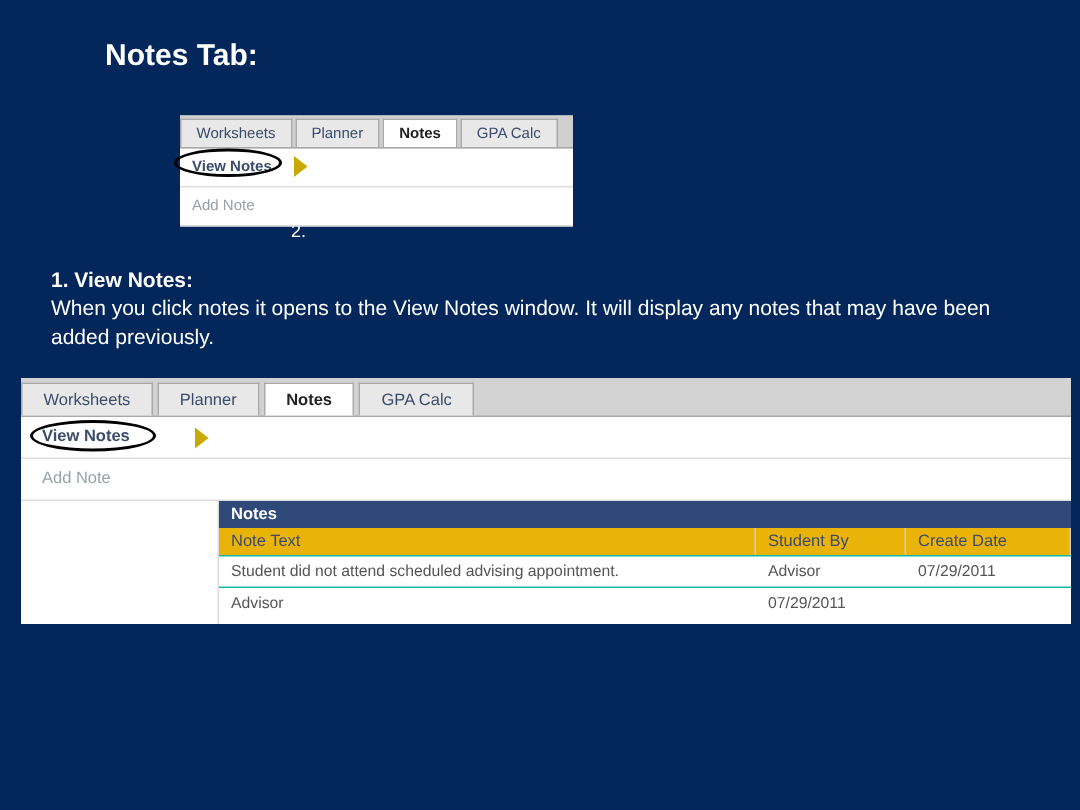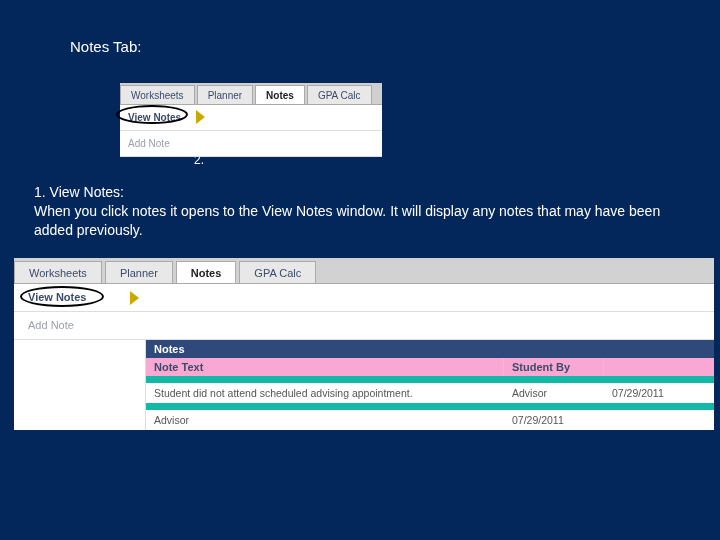--- a/index.html
+++ b/index.html
@@ -6,23 +6,22 @@
   body {
     width: 720px;
     height: 540px;
     background: #04275b;
     font-family: Verdana, Geneva, sans-serif;
     color: #fff;
     overflow: hidden;
   }
   .slide { padding: 26px 34px 0 70px; }
   .title {
-    font-size: 15px;
-    font-weight: normal;
-    margin-top: 12px;
+    font-size: 20px;
+    font-weight: bold;
   }
 
   
   .topsnip {
     margin-top: 28px;
     margin-left: 50px;
     width: 262px;
     background: #fff;
     color: #333;
   }
@@ -88,21 +87,21 @@
   }
 
   
   .para {
     margin-top: 26px;
     margin-left: -36px;
     width: 640px;
     font-size: 14px;
     line-height: 1.35;
   }
-  .para .lead { font-weight: normal; }
+  .para .lead { font-weight: bold; }
 
   
   .wideui {
     margin-top: 18px;
     margin-left: -56px;
     width: 700px;
     background: #fff;
     color: #333;
     font-size: 11px;
   }
@@ -169,30 +168,30 @@
   .barTitle {
     background: #2f4a7a;
     color:#fff;
     font-weight: bold;
     padding: 3px 8px;
     font-size: 11px;
   }
   .hdr {
     display:grid;
     grid-template-columns: 1fr 100px 110px;
-    background: #f9a8d4;
-    font-weight: bold;
+    background: #eab308;
+    font-weight: normal;
     color:#3b4b6b;
     font-size: 11px;
   }
   .hdr > div { padding: 3px 8px; border-right:1px solid #ccc; }
   .row {
     display:grid;
     grid-template-columns: 1fr 100px 110px;
-    border-top: 7px solid #14b8a6;
+    border-top: 1px solid #14b8a6;
     color:#555;
     font-size: 10.5px;
   }
   .row > div { padding: 4px 8px; }
 </style>
 </head>
 <body>
 
 <div class="slide">
 
@@ -241,20 +240,21 @@
       <div class="sl">Add Note</div>
     </div>
 
     <div class="notesarea">
       <div class="gutter"></div>
       <div class="tbl">
         <div class="barTitle">Notes</div>
         <div class="hdr">
           <div>Note Text</div>
           <div>Student By</div>
+          <div>Create Date</div>
         </div>
         <div class="row">
           <div>Student did not attend scheduled advising appointment.</div>
           <div>Advisor</div>
           <div>07/29/2011</div>
         </div>
         <div class="row">
           <div>Advisor</div>
           <div>07/29/2011</div>
         </div>

